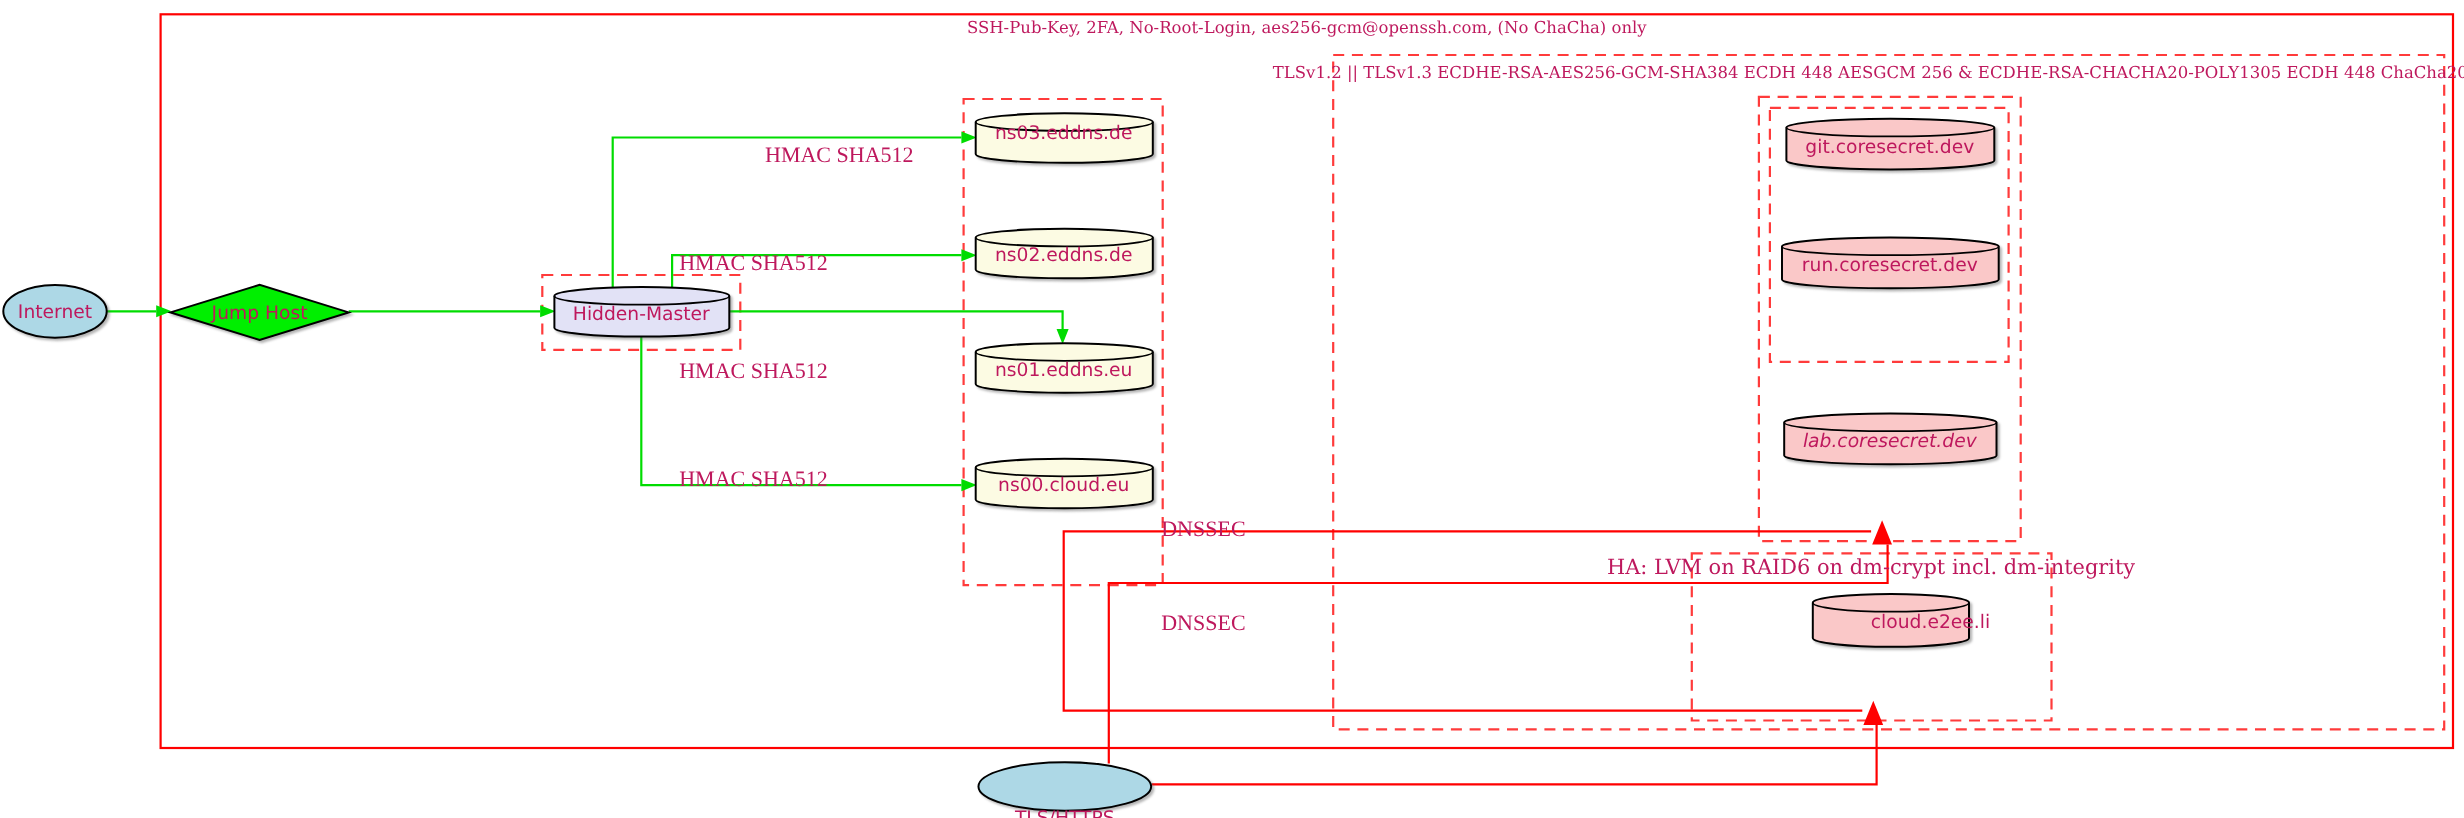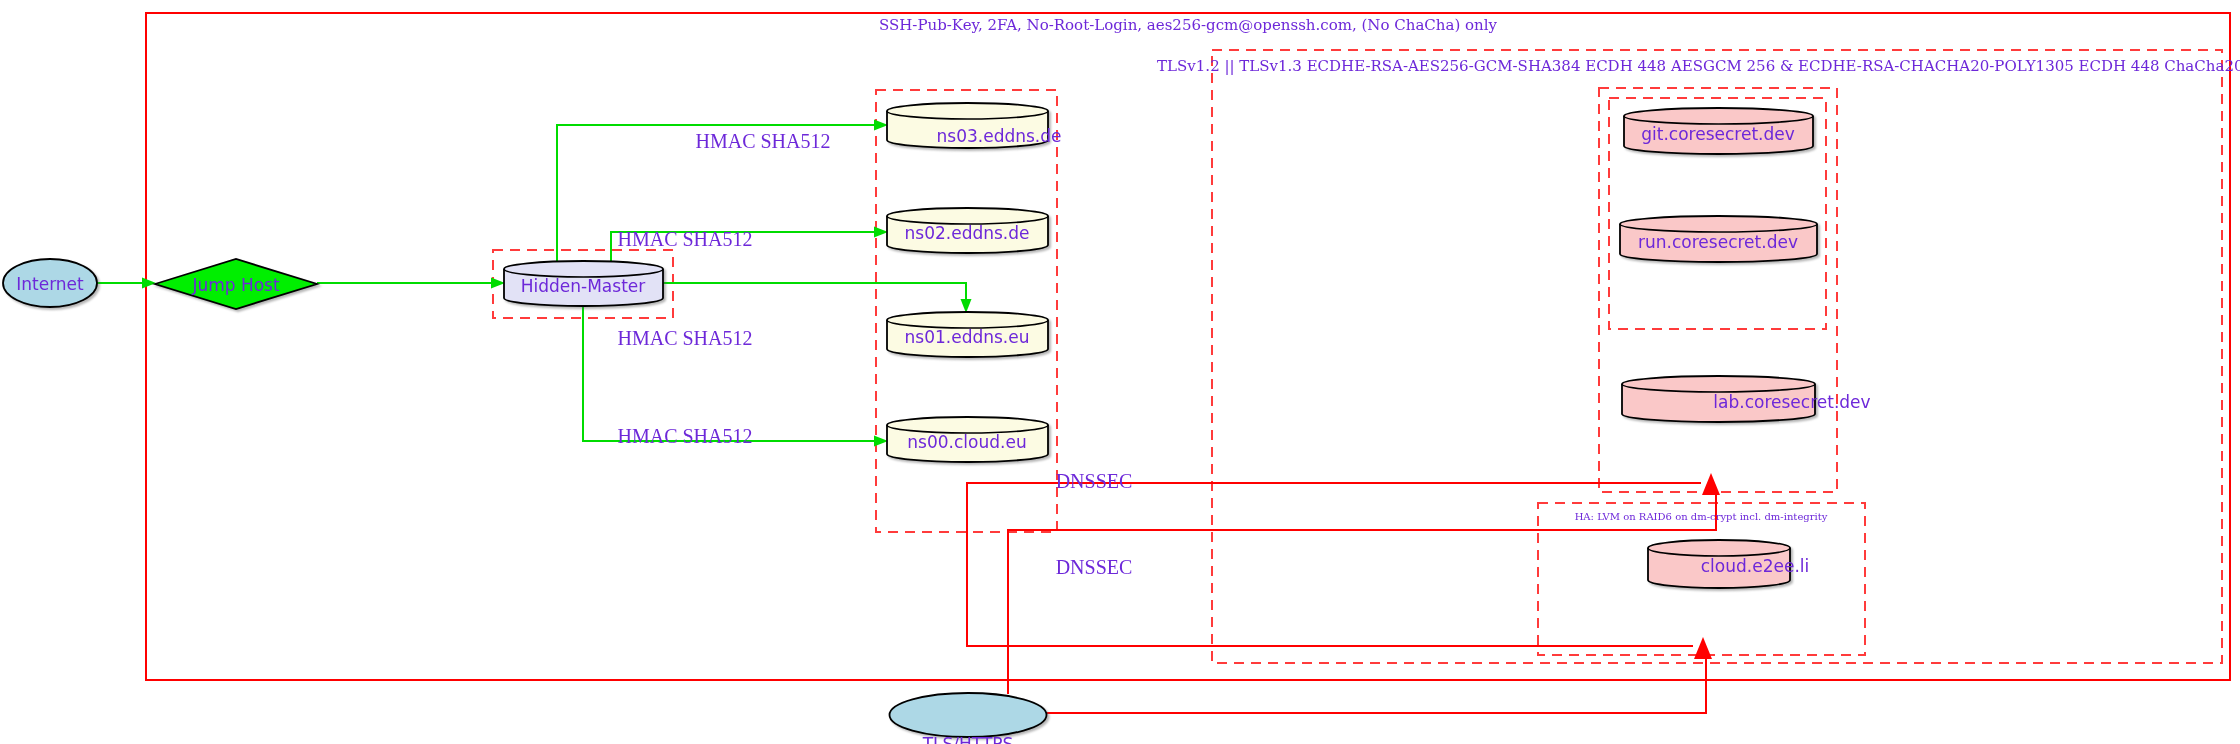--- a/index.html
+++ b/index.html
@@ -1,23 +1,23 @@
 <!DOCTYPE html>
 <html><head>
 <meta charset="utf-8">
 <style>
   html,body{margin:0;padding:0;background:#fff;}
   #canvas{position:relative;width:2240px;height:744px;background:#ffffff;overflow:hidden;
           font-family:"DejaVu Sans",sans-serif;}
   #canvas svg{position:absolute;left:0;top:0;}
-  .lbl{position:absolute;transform:translate(-50%,-50%);white-space:nowrap;color:#6d28d9;line-height:1.1;}
+  .lbl{position:absolute;transform:translate(-50%,-50%);white-space:nowrap;color:#be185d;line-height:1.1;}
   .node-label{font-family:"DejaVu Sans",sans-serif;font-size:17px;}
   .edge-label{font-family:"Liberation Serif",serif;font-size:20px;margin-top:19px;}
   .cluster-label{font-family:"DejaVu Serif",serif;font-size:15px;}
-  .cluster-label.small{font-size:10px;}
+  .cluster-label.small{font-size:19px;}
   .solid-box{fill:none;stroke:#ff0000;stroke-width:2;}
   .dashed-box{fill:none;stroke:#ff3b3b;stroke-width:2;stroke-dasharray:10 7;}
   .gedge{fill:none;stroke:#00dc00;stroke-width:2;}
   .garrow{fill:#00dc00;stroke:none;}
   .redge{fill:none;stroke:#ff0000;stroke-width:2;}
   .rarrow{fill:#ff0000;stroke:none;}
   .node-shape{stroke:#000;stroke-width:1.8;filter:drop-shadow(2px 2px 1px rgba(90,90,90,0.45));}
   .lens{fill:none;stroke:#000;stroke-width:1.6;filter:none;}
 </style>
 </head>
@@ -87,22 +87,22 @@
   <div class="lbl edge-label" style="left:763px;top:122px;">HMAC SHA512</div>
   <div class="lbl edge-label" style="left:685px;top:220px;">HMAC SHA512</div>
   <div class="lbl edge-label" style="left:685px;top:319px;">HMAC SHA512</div>
   <div class="lbl edge-label" style="left:685px;top:417px;">HMAC SHA512</div>
   <div class="lbl edge-label" style="left:1094px;top:462px;">DNSSEC</div>
   <div class="lbl edge-label" style="left:1094px;top:548px;">DNSSEC</div>
 
   <div class="lbl node-label" style="left:50px;top:284px;">Internet</div>
   <div class="lbl node-label" style="left:236px;top:285px;">Jump Host</div>
   <div class="lbl node-label" style="left:583px;top:286px;">Hidden-Master</div>
-  <div class="lbl node-label" style="left:967px;top:136px;margin-left:32px;">ns03.eddns.de</div>
+  <div class="lbl node-label" style="left:967px;top:122px;">ns03.eddns.de</div>
   <div class="lbl node-label" style="left:967px;top:233px;">ns02.eddns.de</div>
   <div class="lbl node-label" style="left:967px;top:337px;">ns01.eddns.eu</div>
   <div class="lbl node-label" style="left:967px;top:442px;">ns00.cloud.eu</div>
   <div class="lbl node-label" style="left:1718px;top:134px;">git.coresecret.dev</div>
   <div class="lbl node-label" style="left:1718px;top:242px;">run.coresecret.dev</div>
-  <div class="lbl node-label" style="left:1792px;top:402px;">lab.coresecret.dev</div>
+  <div class="lbl node-label" style="left:1718px;top:402px;font-style:italic;">lab.coresecret.dev</div>
   <div class="lbl node-label" style="left:1719px;top:566px;margin-left:36px;">cloud.e2ee.li</div>
   <div class="lbl node-label" style="left:968px;top:744px;">TLS/HTTPS</div>
 </div>
 
 </body></html>

